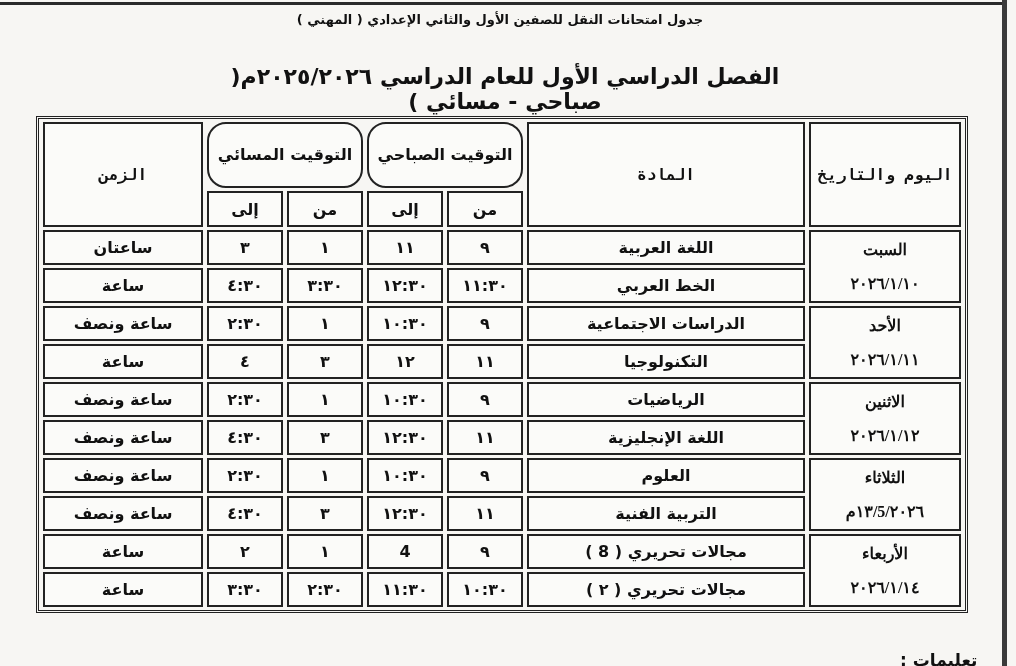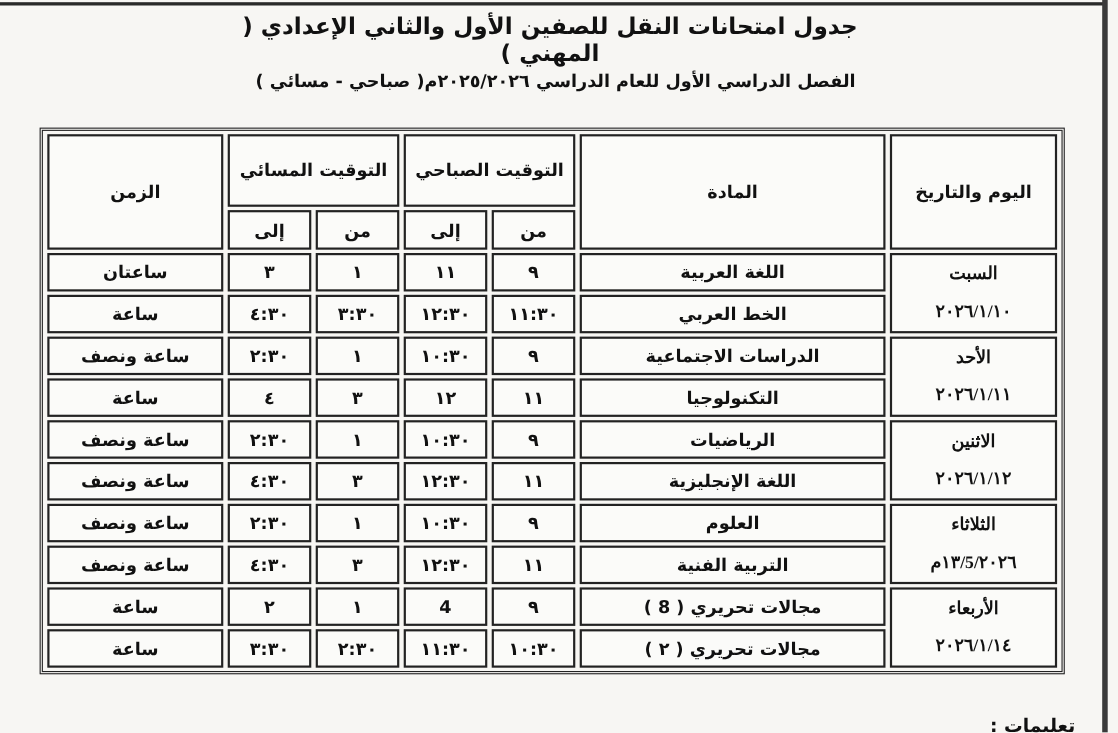--- a/index.html
+++ b/index.html
@@ -14,47 +14,47 @@
       position: absolute; left: 0; top: 2px; width: 1005px; height: 3px;
       background: #2a2a2a;
     }
     .right-rule {
       position: absolute; left: 1002px; top: 0; width: 5px; height: 666px;
       background: #3a3a3a;
     }
     .title {
       position: absolute; left: 210px; top: 12px; width: 580px;
       text-align: center; direction: rtl;
-      font-weight: bold; font-size: 21px;
+      font-weight: bold; font-size: 13px;
     }
     .subtitle {
       position: absolute; left: 200px; top: 64px; width: 610px;
       text-align: center; direction: rtl;
-      font-weight: bold; font-size: 16px;
+      font-weight: bold; font-size: 22px;
     }
     table.schedule {
       position: absolute; left: 36px; top: 116px;
       width: 924px;
       border-collapse: separate;
       border-spacing: 4px 3px;
       border: 3px double #222;
       direction: rtl;
       table-layout: fixed;
       background: #f7f6f3;
     }
     table.schedule td, table.schedule th {
       border: 2px solid #222;
       text-align: center;
       vertical-align: middle;
       font-weight: bold;
       font-size: 16px;
       background: #fbfbf9;
     }
-    th.hdr-tall { height: 88px; font-size: 17px; }
-    th.hdr-group { height: 66px; font-size: 17px; line-height: 30px; }
+    th.hdr-tall { height: 88px; font-size: 17px; font-family: Liberation Mono, monospace; }
+    th.hdr-group { height: 66px; font-size: 17px; line-height: 30px; border-radius: 19px; }
     th.hdr-sub { height: 36px; font-size: 16px; margin-left: 22px; }
     td.cell { height: 35px; margin-top: 36px; }
     td.day { font-size: 17px; line-height: 34px; font-family: Liberation Serif, serif; }
     .instructions {
       position: absolute; left: 900px; top: 650px;
       direction: rtl; font-weight: bold; font-size: 17px;
     }
     col.c-day { width: 152px; }
     col.c-subj { width: 278px; }
     col.c-t { width: 76px; }

